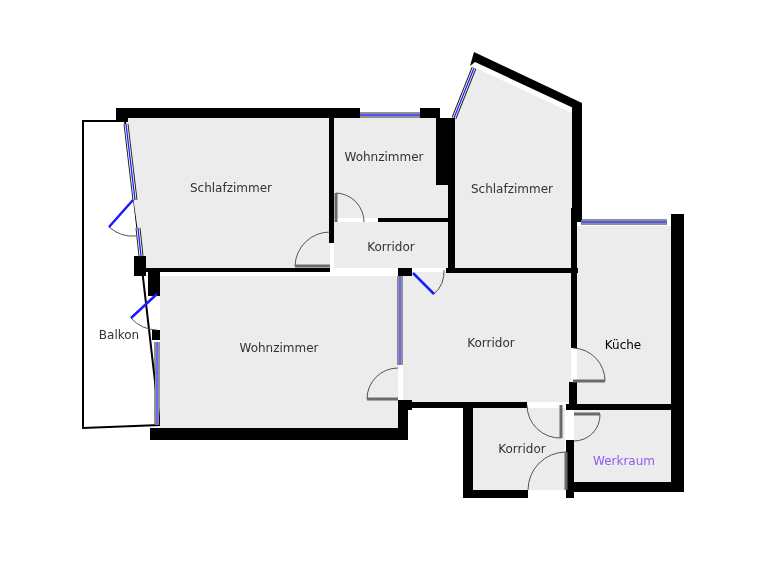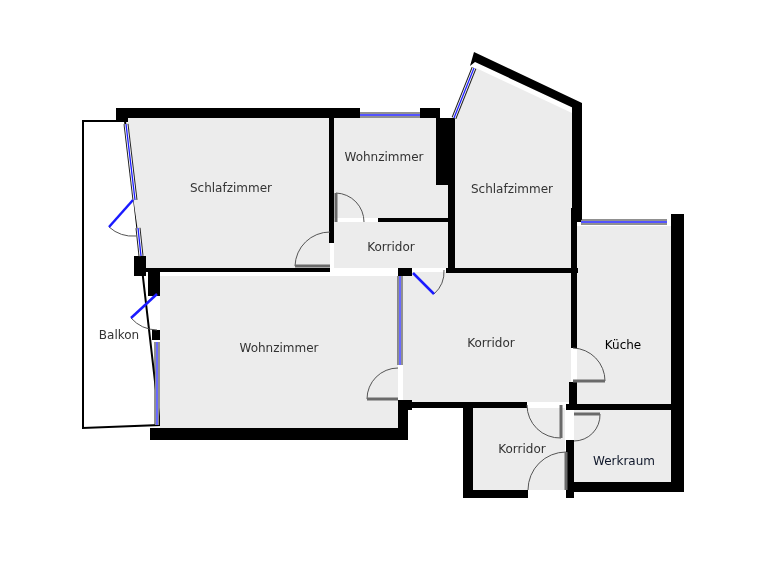--- a/index.html
+++ b/index.html
@@ -144,14 +144,14 @@
 <div id="labels">
     <div class="room-label" style="left: 119px; top: 335px; color: rgb(51, 51, 51);">Balkon</div>
     <div class="room-label" style="left: 231px; top: 188px; color: rgb(51, 51, 51);">Schlafzimmer</div>
     <div class="room-label" style="left: 384px; top: 157px; color: rgb(51, 51, 51);">Wohnzimmer</div>
     <div class="room-label" style="left: 391px; top: 247px; color: rgb(51, 51, 51);">Korridor</div>
     <div class="room-label" style="left: 512px; top: 189px; color: rgb(51, 51, 51);">Schlafzimmer</div>
     <div class="room-label" style="left: 279px; top: 348px; color: rgb(51, 51, 51);">Wohnzimmer</div>
     <div class="room-label" style="left: 491px; top: 343px; color: rgb(51, 51, 51);">Korridor</div>
     <div class="room-label" style="left: 623px; top: 317px; color: #000000; margin-top: 28px;">Küche</div>
     <div class="room-label" style="left: 522px; top: 449px; color: rgb(51, 51, 51);">Korridor</div>
-    <div class="room-label" style="left: 624px; top: 461px; color: #0f172a;">Werkraum</div>
+    <div class="room-label" style="left: 624px; top: 461px; color: #8b5cf6;">Werkraum</div>
   </div>
 
 </body></html>

